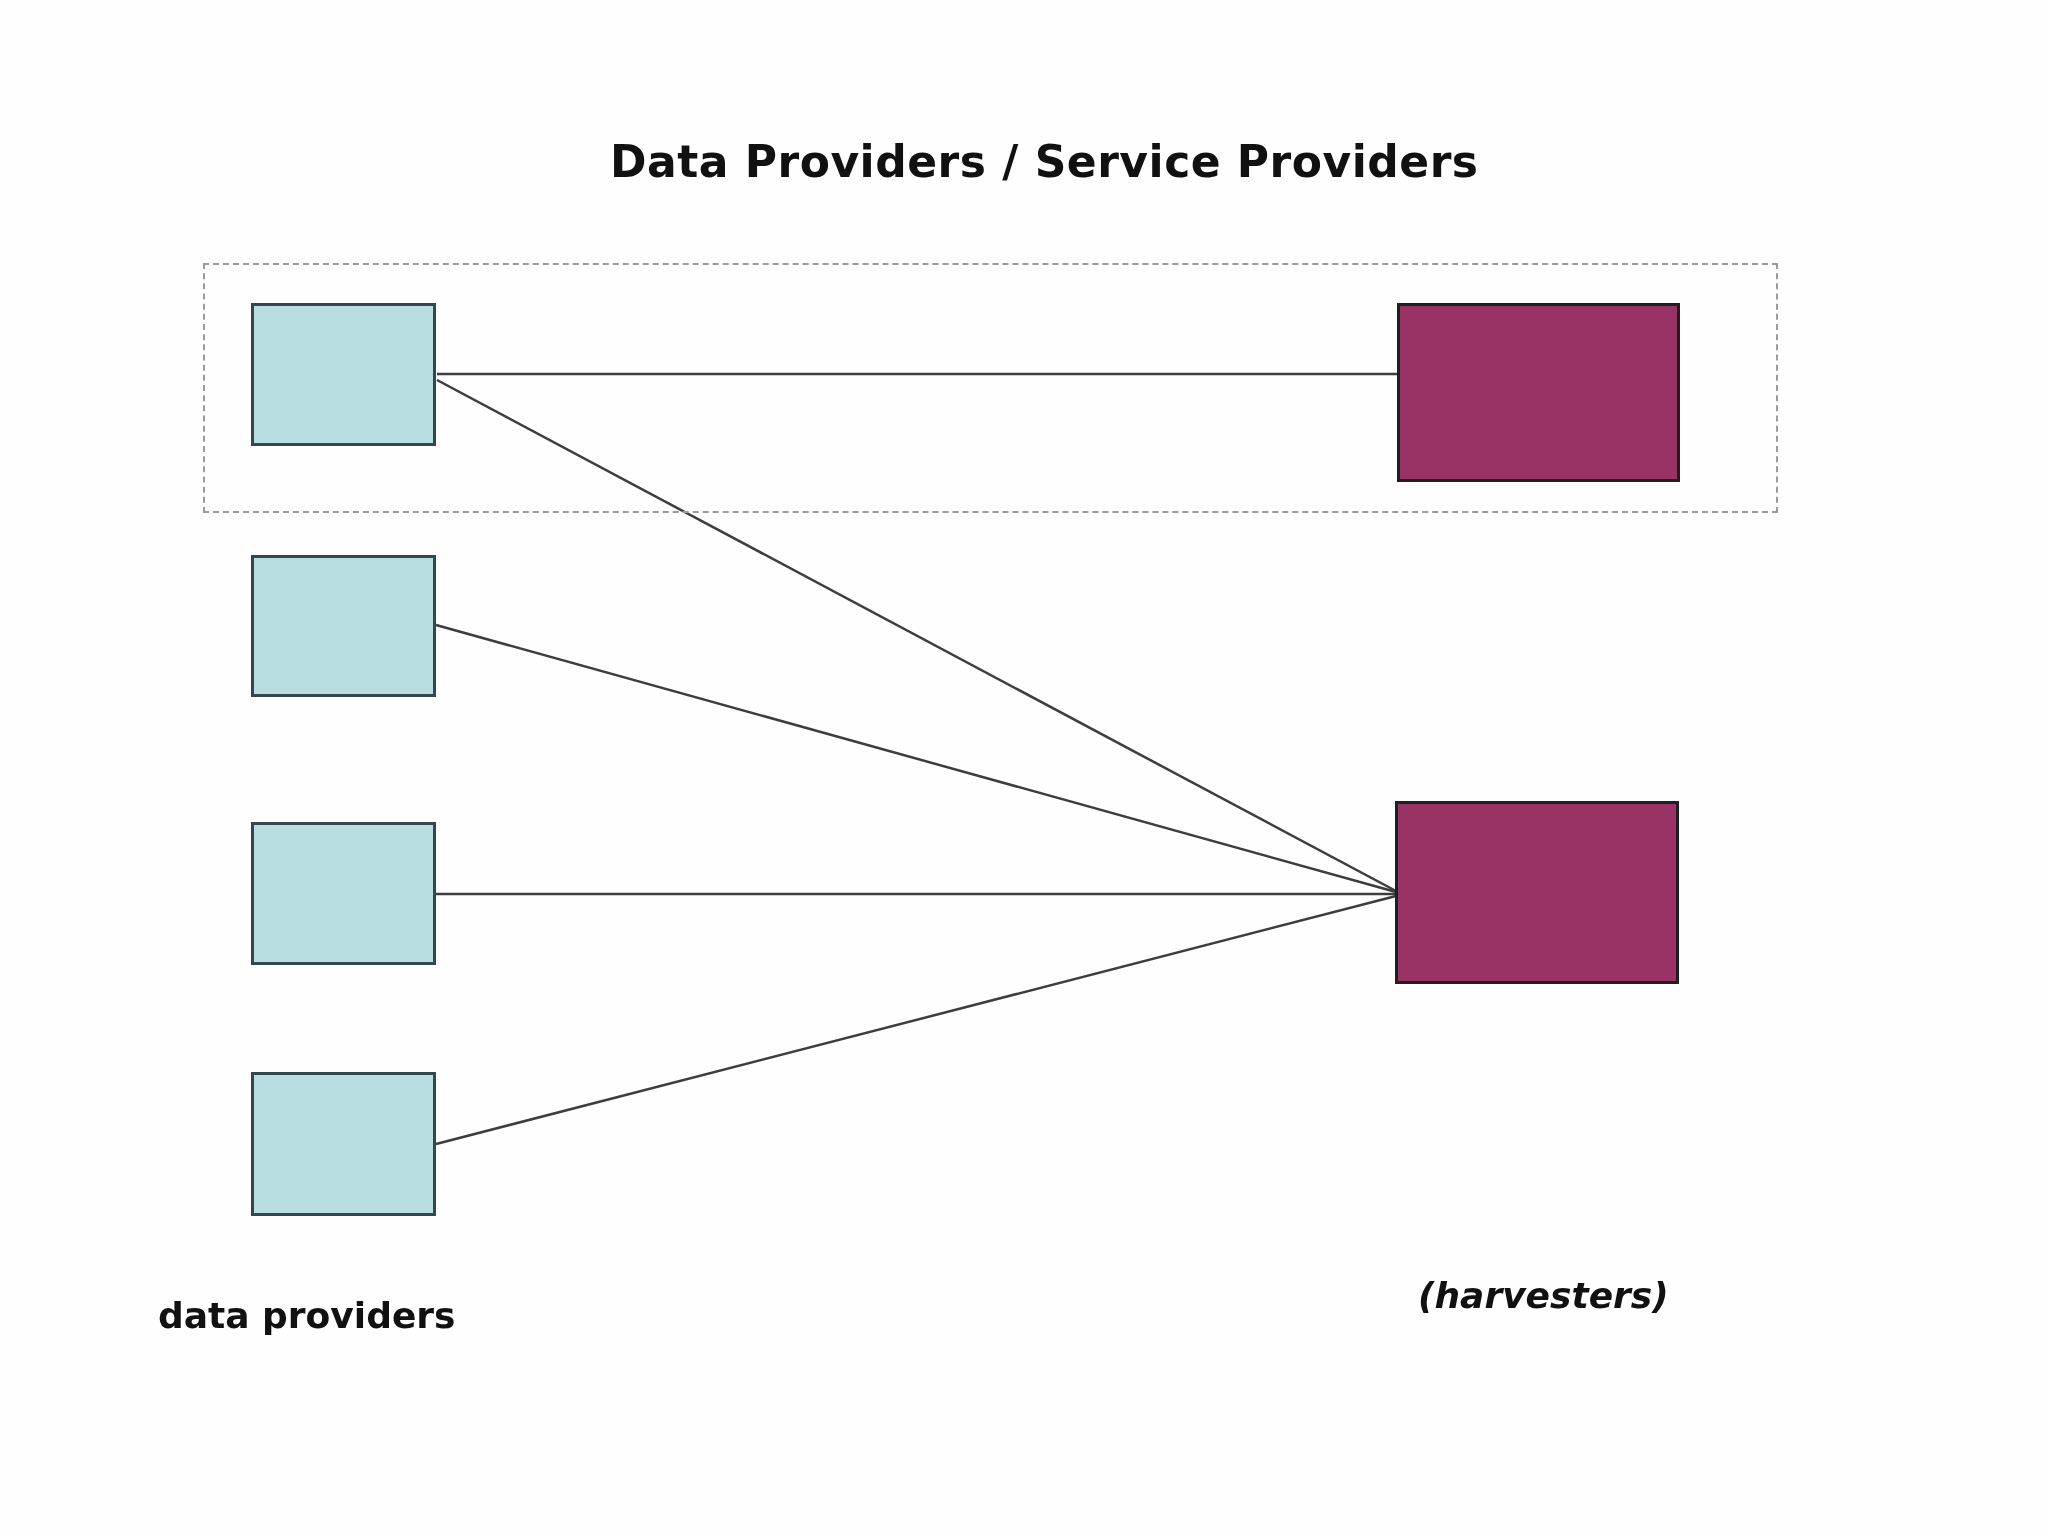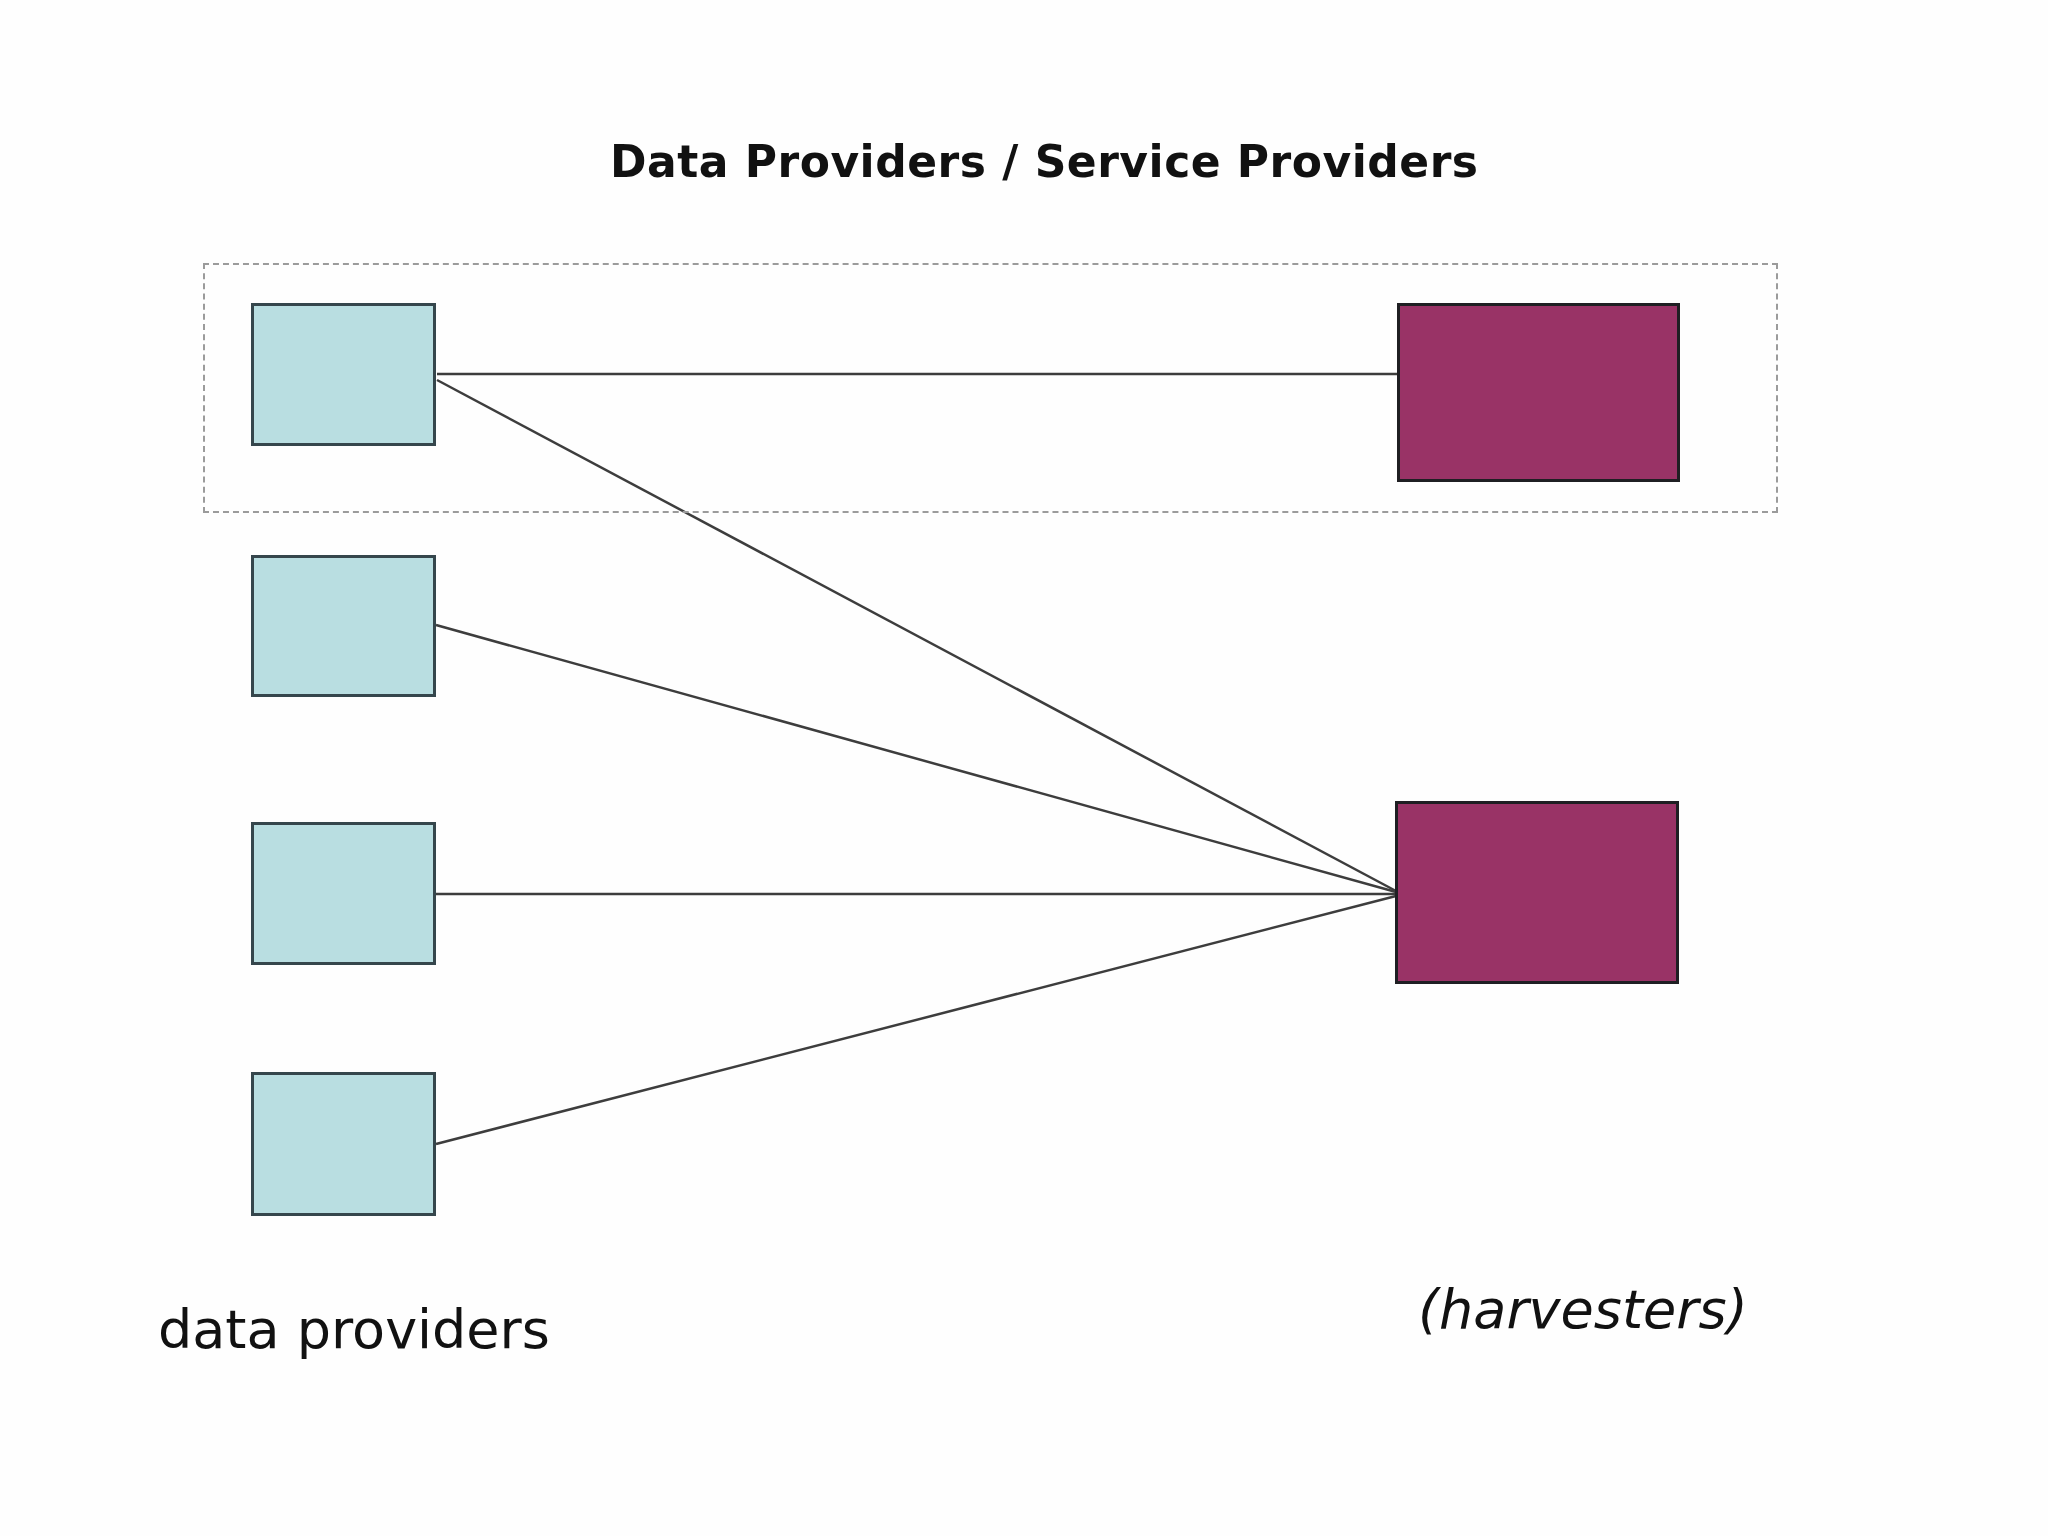--- a/index.html
+++ b/index.html
@@ -43,22 +43,22 @@
   .node.dp {
     background: var(--dp-fill, #b9dee1);
     border: 3px solid var(--dp-border, #35464c);
   }
   .node.sp {
     background: var(--sp-fill, #993366);
     border: 3px solid var(--sp-border, #1f1f23);
   }
   .caption {
     position: absolute;
-    font-size: 54px;
-    font-weight: 400;
+    font-size: 36px;
+    font-weight: 700;
     line-height: 1.55;
     white-space: nowrap;
   }
   .caption-left  { left: 158px;  top: 1288px; }
   .caption-right { left: 1418px; top: 1268px; }
   .caption .sub {
     font-style: italic;
     display: block;
   }
 </style>

